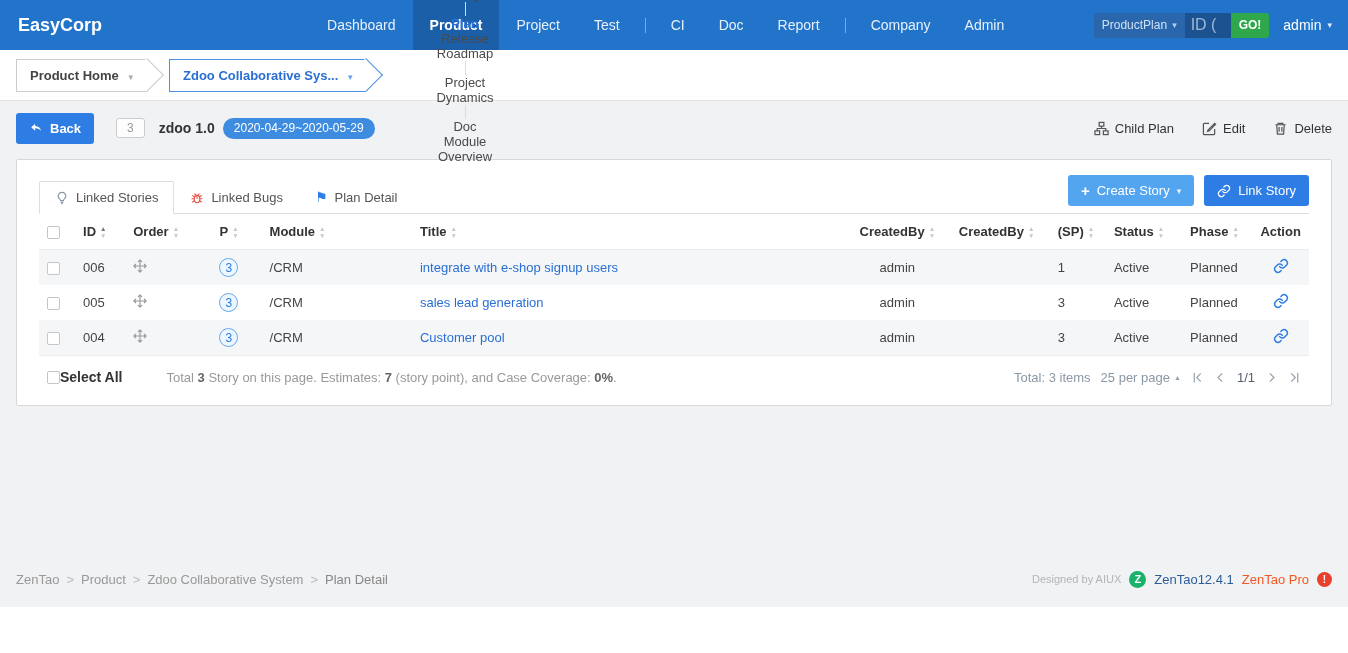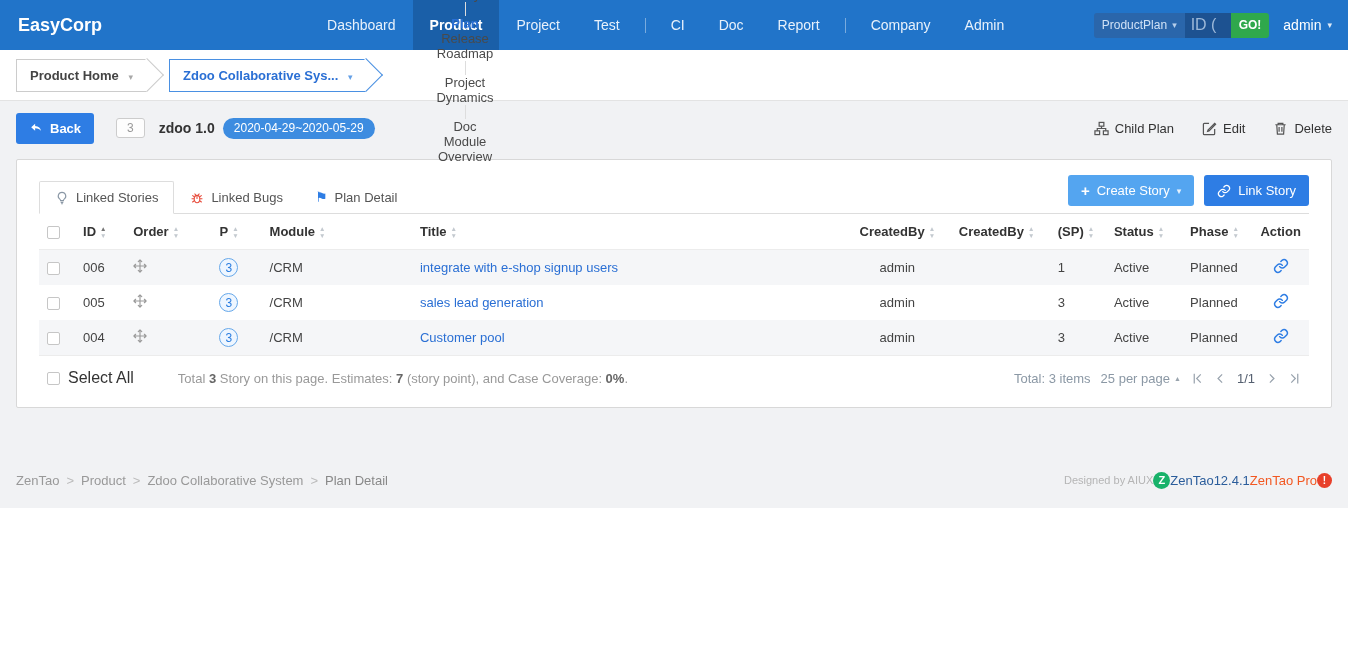--- a/index.html
+++ b/index.html
@@ -1,17 +1,17 @@
 <!DOCTYPE html>
 <html><head>
 <meta charset="utf-8">
 <style>
   *{box-sizing:border-box;margin:0;padding:0;}
   body{width:1348px;height:653px;font-family:"Liberation Sans","DejaVu Sans",sans-serif;}
-  .page{width:1348px;height:508px;background:#f1f2f4;position:relative;overflow:hidden;}
+  .page{width:1348px;height:607px;background:#f1f2f4;position:relative;overflow:hidden;}
 
   
   .navbar{height:50px;background:#2174c9;display:flex;align-items:stretch;color:#fff;}
   .brand{font-size:18px;font-weight:bold;padding:0 18px;line-height:50px;cursor:pointer;}
   .nav-main{display:flex;align-items:stretch;margin-left:190px;}
   .nav-item{display:flex;align-items:center;padding:0 17px;font-size:14px;color:#e8f1fb;cursor:pointer;text-decoration:none;}
   .nav-item.active{background:#1a5fa8;color:#fff;font-weight:bold;}
   .nav-divider{width:1px;height:15px;background:rgba(255,255,255,.4);align-self:center;margin:0 8px;}
   .nav-right{margin-left:auto;display:flex;align-items:center;gap:14px;padding-right:16px;}
   .search-group{display:flex;align-items:stretch;height:25px;border-radius:3px;overflow:hidden;font-size:12px;}
@@ -65,36 +65,36 @@
   .sort i{font-style:normal;font-size:6.5px;line-height:6px;color:#c3c9cf;}
   .sort.sorted i:first-child{color:#777;}
   th.c-sp,td.c-sp{}
   th.c-center,td.c-center{text-align:center;}
   .cb{display:inline-block;width:13px;height:13px;border:1px solid #c6c6c6;border-radius:2px;background:#fff;vertical-align:middle;cursor:pointer;}
   .pri{display:inline-flex;align-items:center;justify-content:center;width:19px;height:19px;border-radius:50%;border:1px solid #66a8ea;color:#2a7de0;background:#eef6ff;font-size:12px;}
   .title-link{color:#2a6fd4;text-decoration:none;cursor:pointer;}
   .drag{cursor:move;}
 
   .table-footer{display:flex;align-items:center;border-top:1px solid #ececec;padding:13px 8px 2px;}
-  .select-all-label{font-size:16px;color:#333;margin-left:8px;cursor:pointer;}
+  .select-all-label{font-size:14px;color:#333;cursor:pointer;font-weight:bold;}
   .summary{margin-left:44px;font-size:13px;color:#999;}
   .summary b{color:#666;}
   .pager{margin-left:auto;display:flex;align-items:center;gap:10px;color:#8b98a5;font-size:13px;}
   .per-page{display:flex;align-items:center;gap:4px;cursor:pointer;}
   .pp-caret{font-style:normal;font-size:7px;color:#9aa4ae;}
   .pg{cursor:pointer;display:flex;align-items:center;}
   .page-no{color:#556070;}
 
   
   .page-footer{position:absolute;left:0;right:0;bottom:8px;height:40px;display:flex;align-items:center;padding:0 16px;font-size:13px;color:#999;}
   .crumb-trail{display:flex;align-items:center;gap:7px;}
   .crumb-trail a{color:#999;text-decoration:none;cursor:pointer;}
   .sep{color:#bbb;}
   .crumb-current{color:#888;}
-  .footer-right{margin-left:auto;display:flex;align-items:center;text-align:center;}
+  .footer-right{margin-left:auto;display:flex;align-items:center;gap:8px;text-align:center;}
   .designed{font-size:11px;color:#b5b5b5;}
   .zt-logo{width:17px;height:17px;border-radius:50%;background:#18b26a;color:#fff;font-size:11px;font-weight:bold;display:inline-flex;align-items:center;justify-content:center;}
   .version{color:#2b5d9b;text-decoration:none;}
   .pro{color:#f25822;text-decoration:none;}
   .red-dot{width:15px;height:15px;border-radius:50%;background:#e8402a;color:#fff;font-size:10px;font-weight:bold;display:inline-flex;align-items:center;justify-content:center;cursor:pointer;}
 </style>
 </head>
 <body>
 
 <div class="page">

